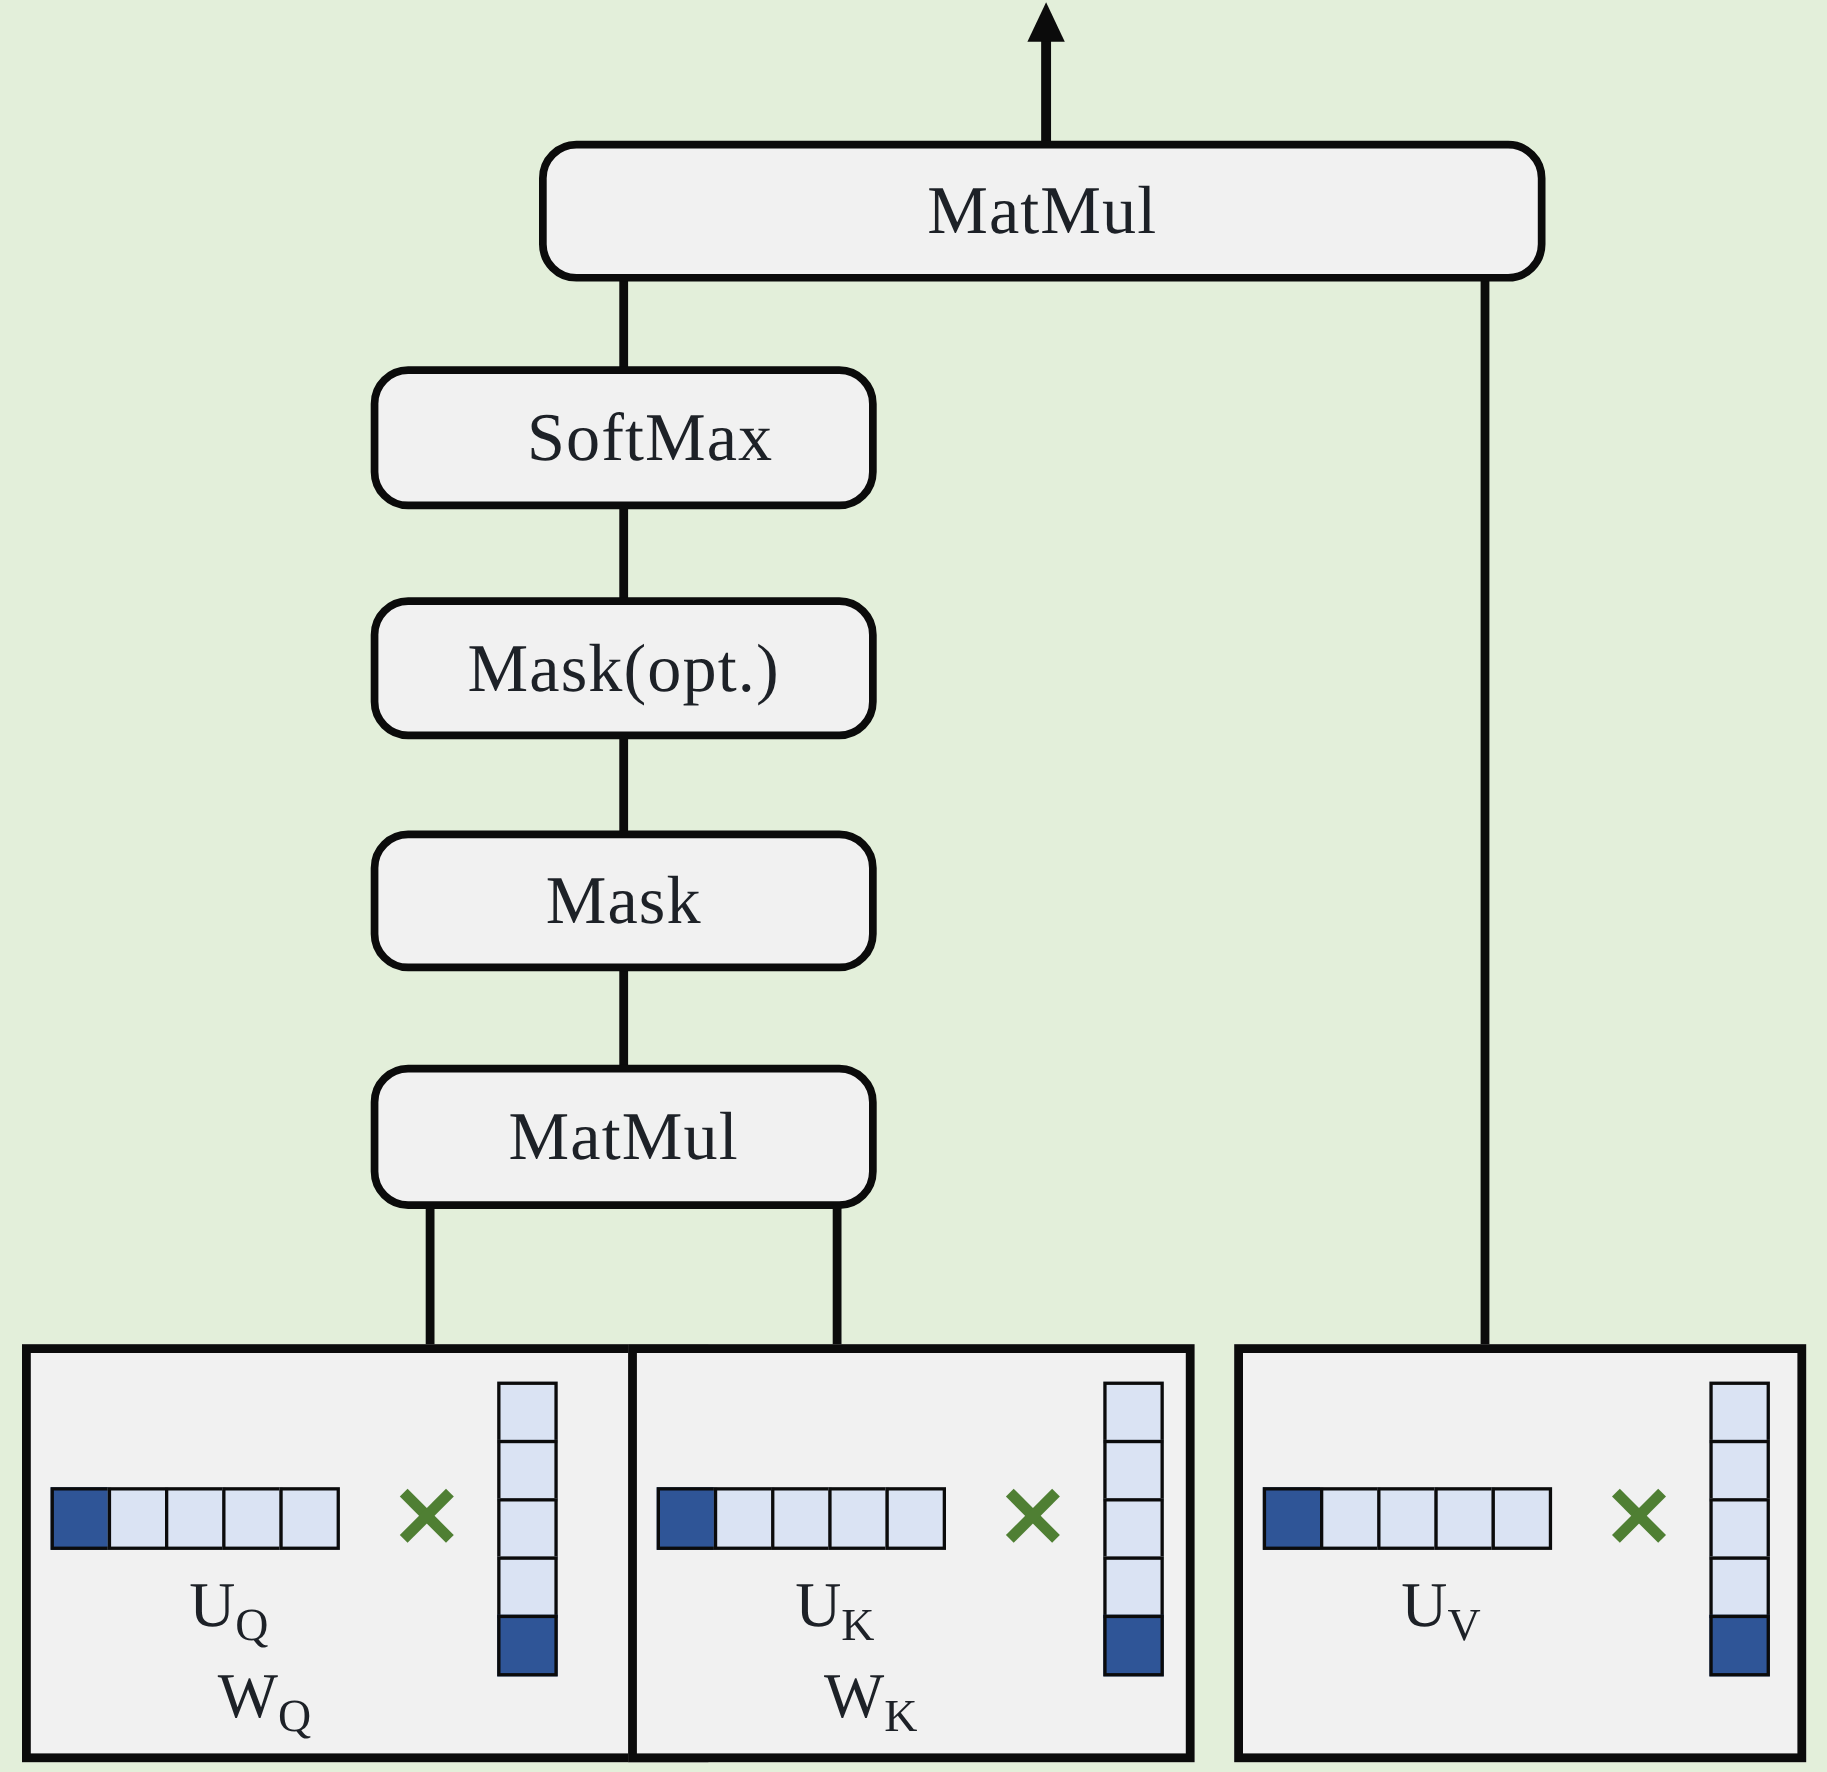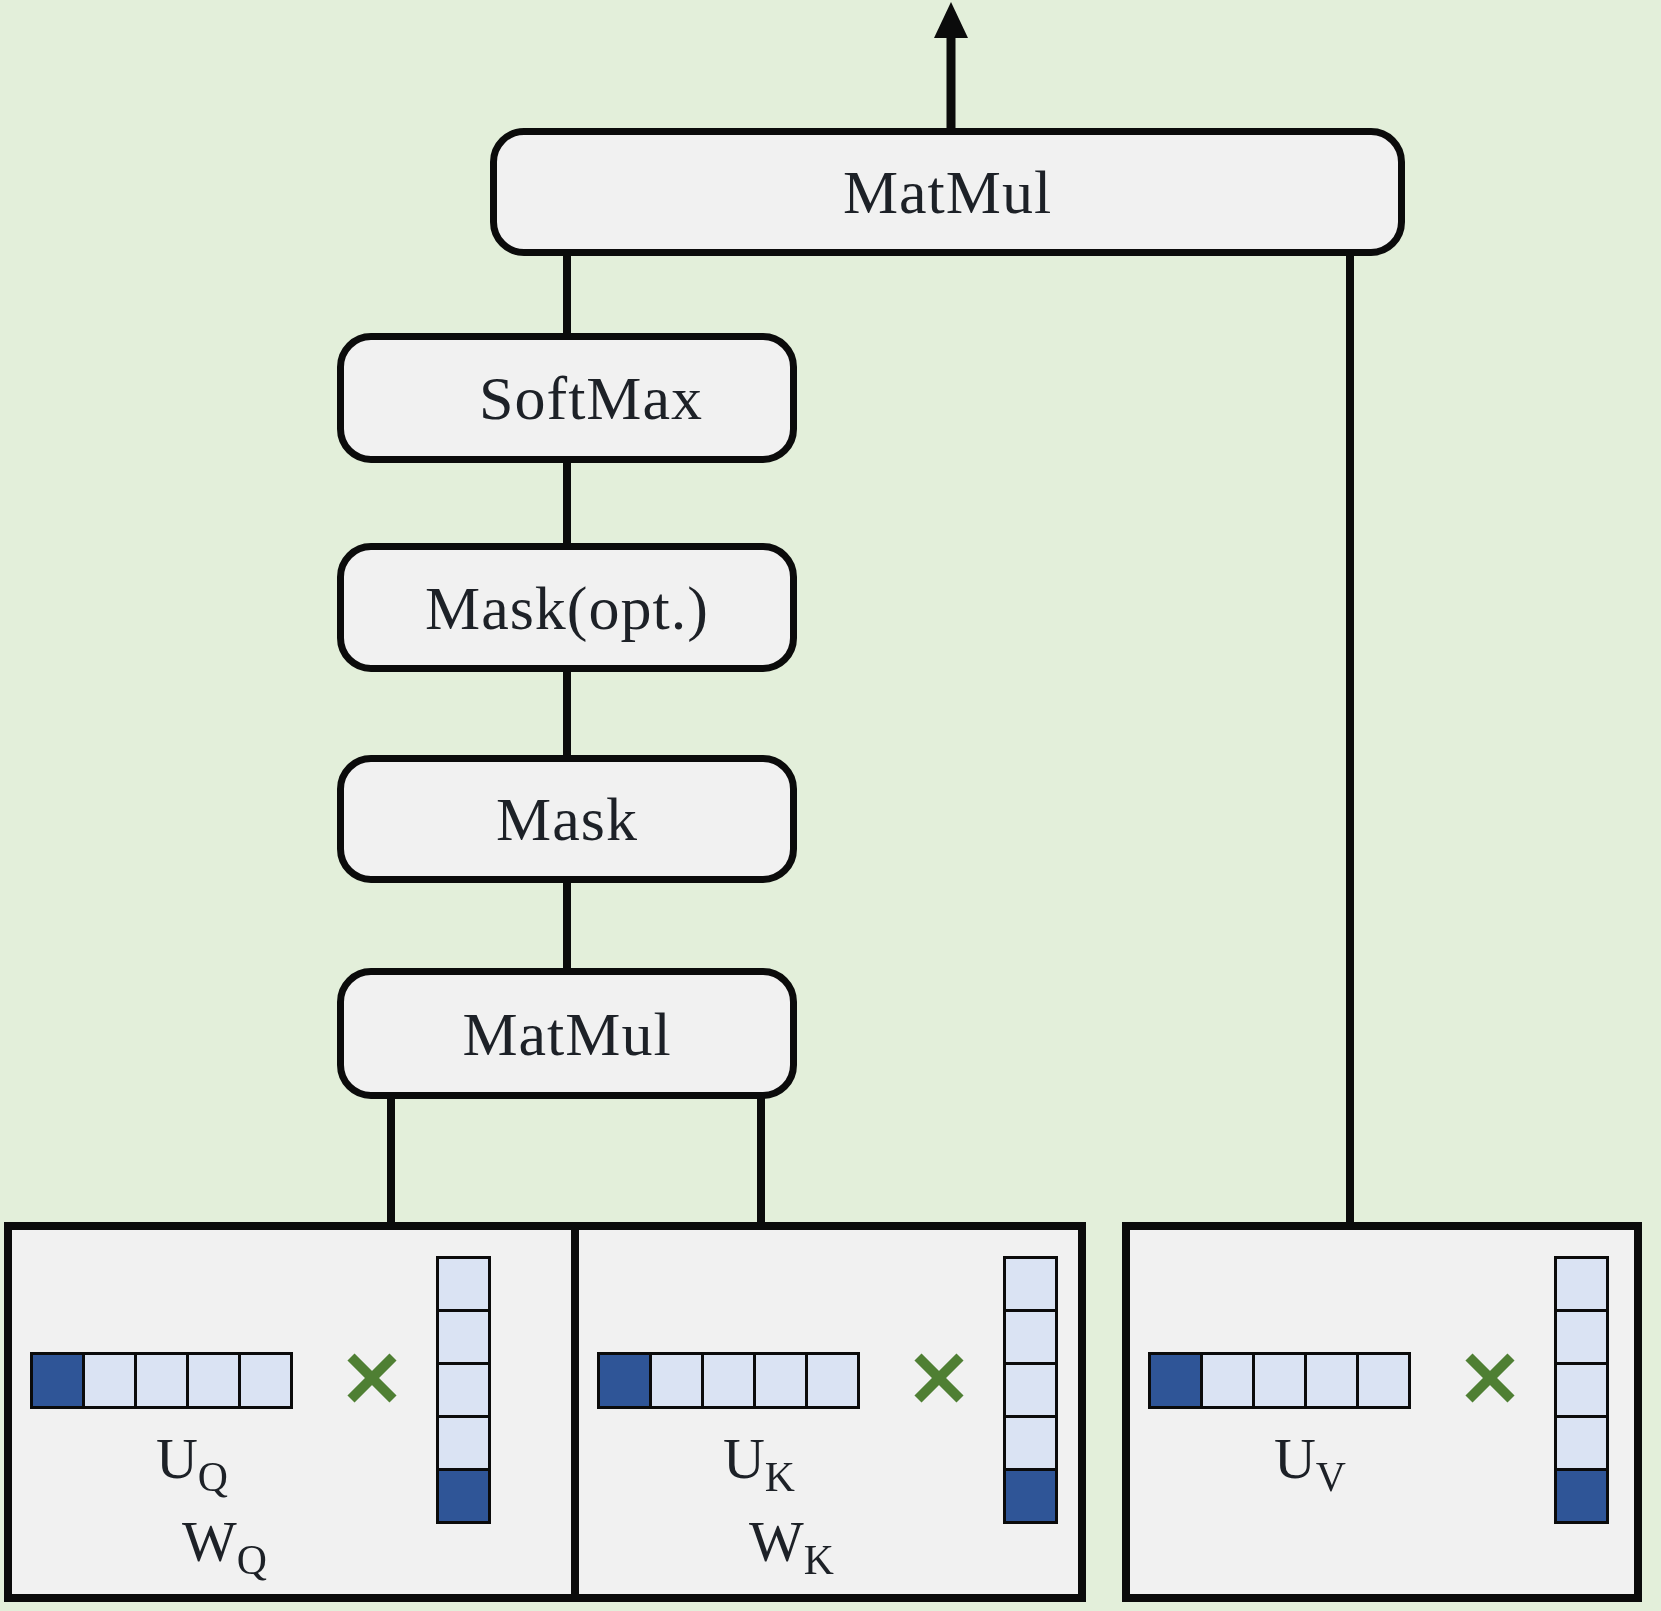--- a/index.html
+++ b/index.html
@@ -42,21 +42,21 @@
   #box-mask      {left:337px;top:543px;width:460px;height:129px;}
   #box-scale     {left:337px;top:755px;width:460px;height:128px;}
   #box-matmul-bot{left:337px;top:968px;width:460px;height:131px;}
 
   .panel{
     position:absolute;top:1222px;height:380px;z-index:2;
     box-sizing:border-box;
     background:var(--panel-fill);
     border:8px solid var(--line);
   }
-  #panel-query{left:4px;width:624px;}
+  #panel-query{left:20px;width:624px;}
   #panel-key  {left:571px;width:515px;}
   #panel-value{left:1122px;width:520px;padding-left:20px;}
 
   .row-vector{position:absolute;left:18px;top:122px;display:flex;}
   .col-vector{position:absolute;left:424px;top:26px;display:flex;flex-direction:column;}
   .cell{
     box-sizing:border-box;
     width:55px;height:57px;
     border:3px solid var(--line);
     background:var(--cell-light);

